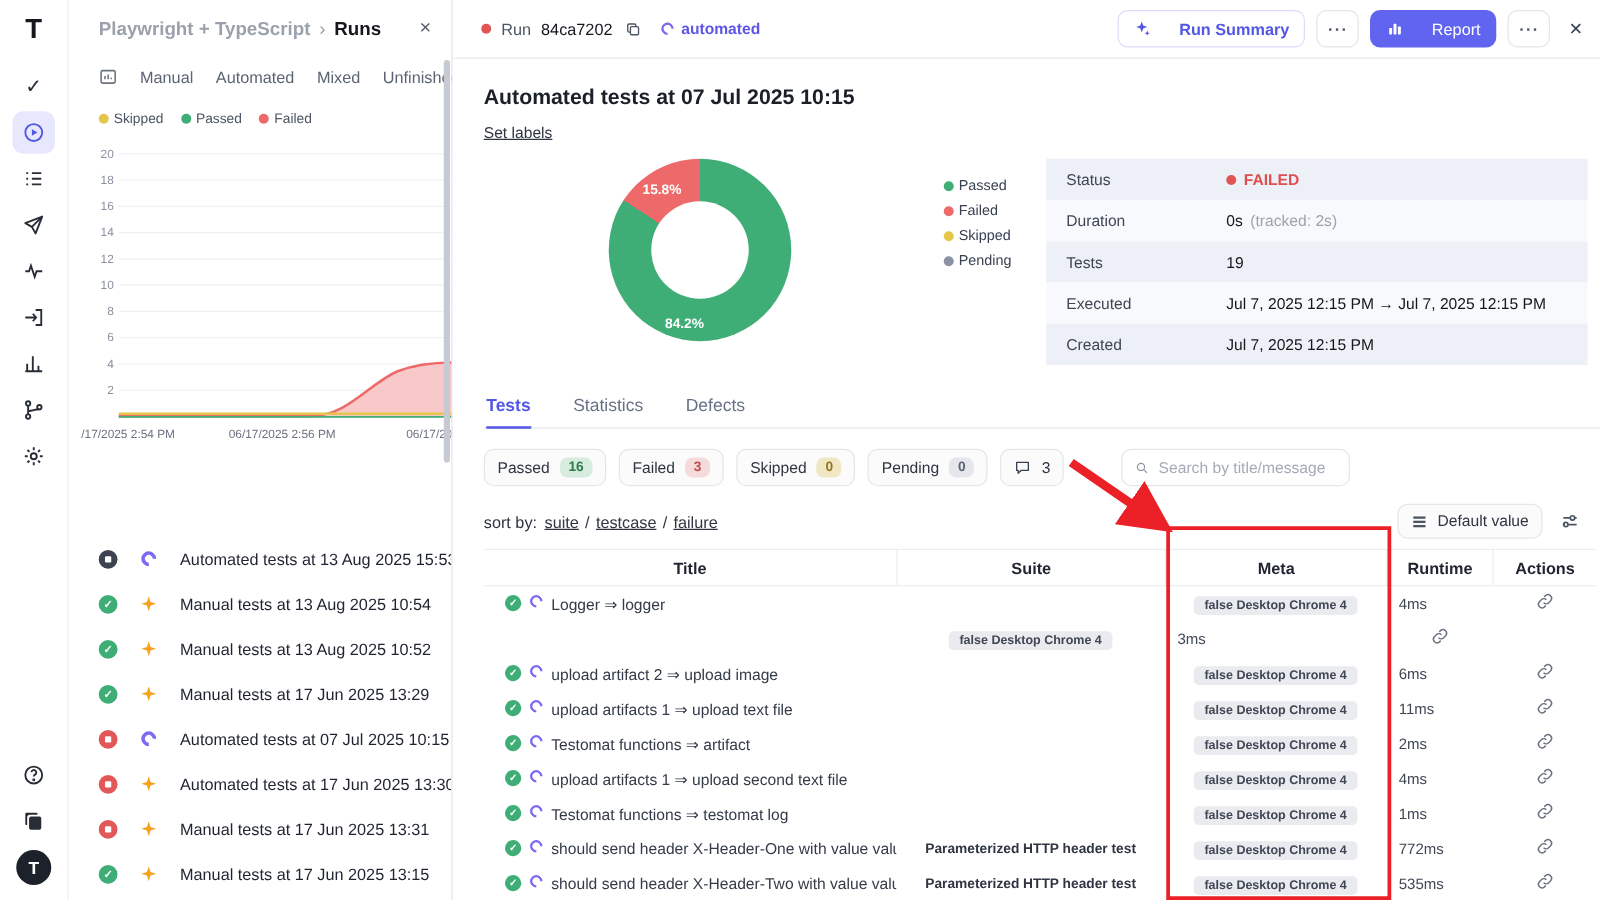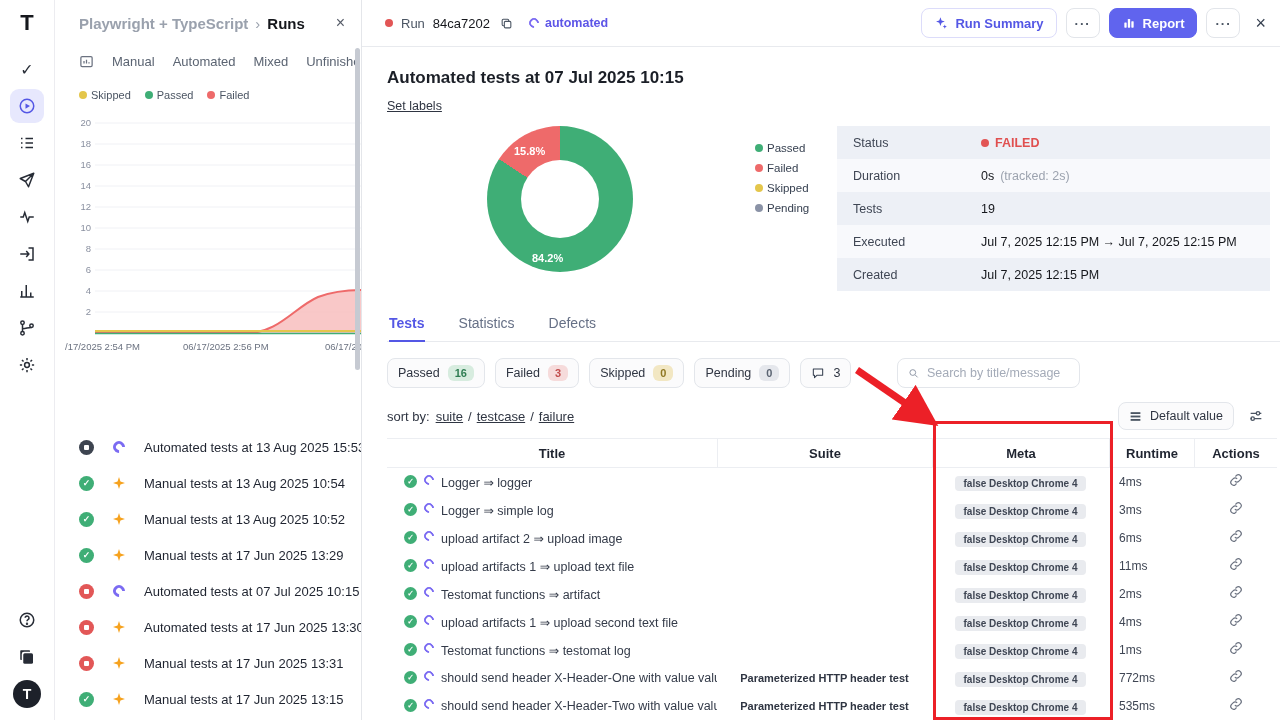--- a/index.html
+++ b/index.html
@@ -57,24 +57,24 @@
   .main{flex:1;height:720px;background:#fff;display:flex;flex-direction:column;overflow:hidden}
   .topbar{height:47px;flex:none;border-bottom:1px solid #e8eaee;display:flex;align-items:center;
     padding:0 14px 0 23px;gap:8px}
   .red-dot{width:8px;height:8px;border-radius:50%;background:#e25555;flex:none}
   .run-label{font-size:13px;color:#4b5563}
   .run-id{font-size:13px;font-weight:400;color:#15171c}
   .copy-ic{color:#4b5563;display:flex;margin:0 2px;cursor:pointer}
   .automated-badge{display:flex;align-items:center;gap:6px;color:#5d55e7;font-size:12.5px;
     font-weight:600;margin-left:6px;cursor:pointer}
   .topbar-right{margin-left:auto;display:flex;align-items:center;gap:9px}
-  .btn{height:30px;border-radius:8px;display:inline-flex;align-items:center;gap:7px;font-size:13px;
+  .btn{height:30px;border-radius:8px;display:inline-flex;align-items:center;gap:22px;font-size:13px;
     padding:0 12px;cursor:pointer;border:1px solid #e2e5ea;background:#fff;color:#374151}
   .btn-summary{color:#5457e5;border-color:#dcdcfa;font-weight:600}
-  .btn-report{background:#6064ee;color:#fff;border:1px solid #6064ee;font-weight:700}
+  .btn-report{background:#6064ee;color:#fff;border:1px solid #6064ee;font-weight:400}
   .btn-dots{padding:0 8px;color:#4b5563;font-weight:bold;letter-spacing:1px}
   .close-x{color:#374151;font-size:18px;margin-left:6px;cursor:pointer;line-height:1}
 
   .content{padding:21px 0 0 25px;flex:1;position:relative}
   .page-title{font-size:17px;font-weight:700;color:#1b1f27}
   .set-labels{display:inline-block;margin-top:11px;font-size:12.5px;color:#2f3542;
     text-decoration:underline;cursor:pointer}
 
   .overview{display:flex;margin-top:12px}
   .donut-zone{display:flex;flex:none;width:450px}
@@ -512,25 +512,20 @@
           <div class="td-suite"></div>
           <div class="td-meta"><span class="meta-pill">false Desktop Chrome 4</span></div>
           <div class="td-runtime">4ms</div>
           <div class="td-actions"><svg viewBox="0 0 24 24" width="14" height="14" fill="none" stroke="currentColor" stroke-width="2">
                 <path d="M10 14a5 5 0 0 0 7 0l3-3a5 5 0 0 0-7-7l-2 2"></path>
                 <path d="M14 10a5 5 0 0 0-7 0l-3 3a5 5 0 0 0 7 7l2-2"></path>
               </svg></div>
         </div>
 
         <div class="trow">
-          <div class="td-title">
-            <span class="status-ic s-passed sm"></span>
-            <span class="type-ic t-magnet sm"></span>
-            <span>Logger ⇒ simple log</span>
-          </div>
           <div class="td-suite"></div>
           <div class="td-meta"><span class="meta-pill">false Desktop Chrome 4</span></div>
           <div class="td-runtime">3ms</div>
           <div class="td-actions"><svg viewBox="0 0 24 24" width="14" height="14" fill="none" stroke="currentColor" stroke-width="2">
                 <path d="M10 14a5 5 0 0 0 7 0l3-3a5 5 0 0 0-7-7l-2 2"></path>
                 <path d="M14 10a5 5 0 0 0-7 0l-3 3a5 5 0 0 0 7 7l2-2"></path>
               </svg></div>
         </div>
 
         <div class="trow">

